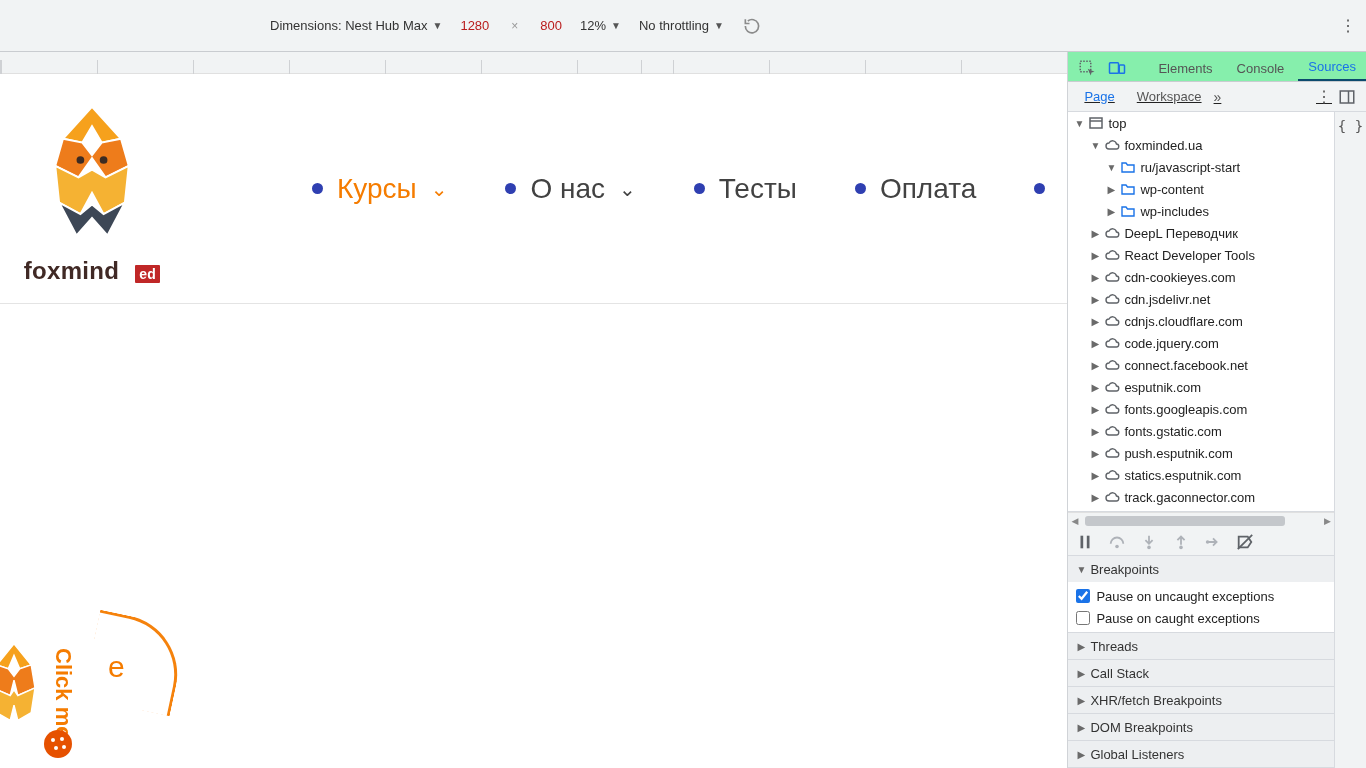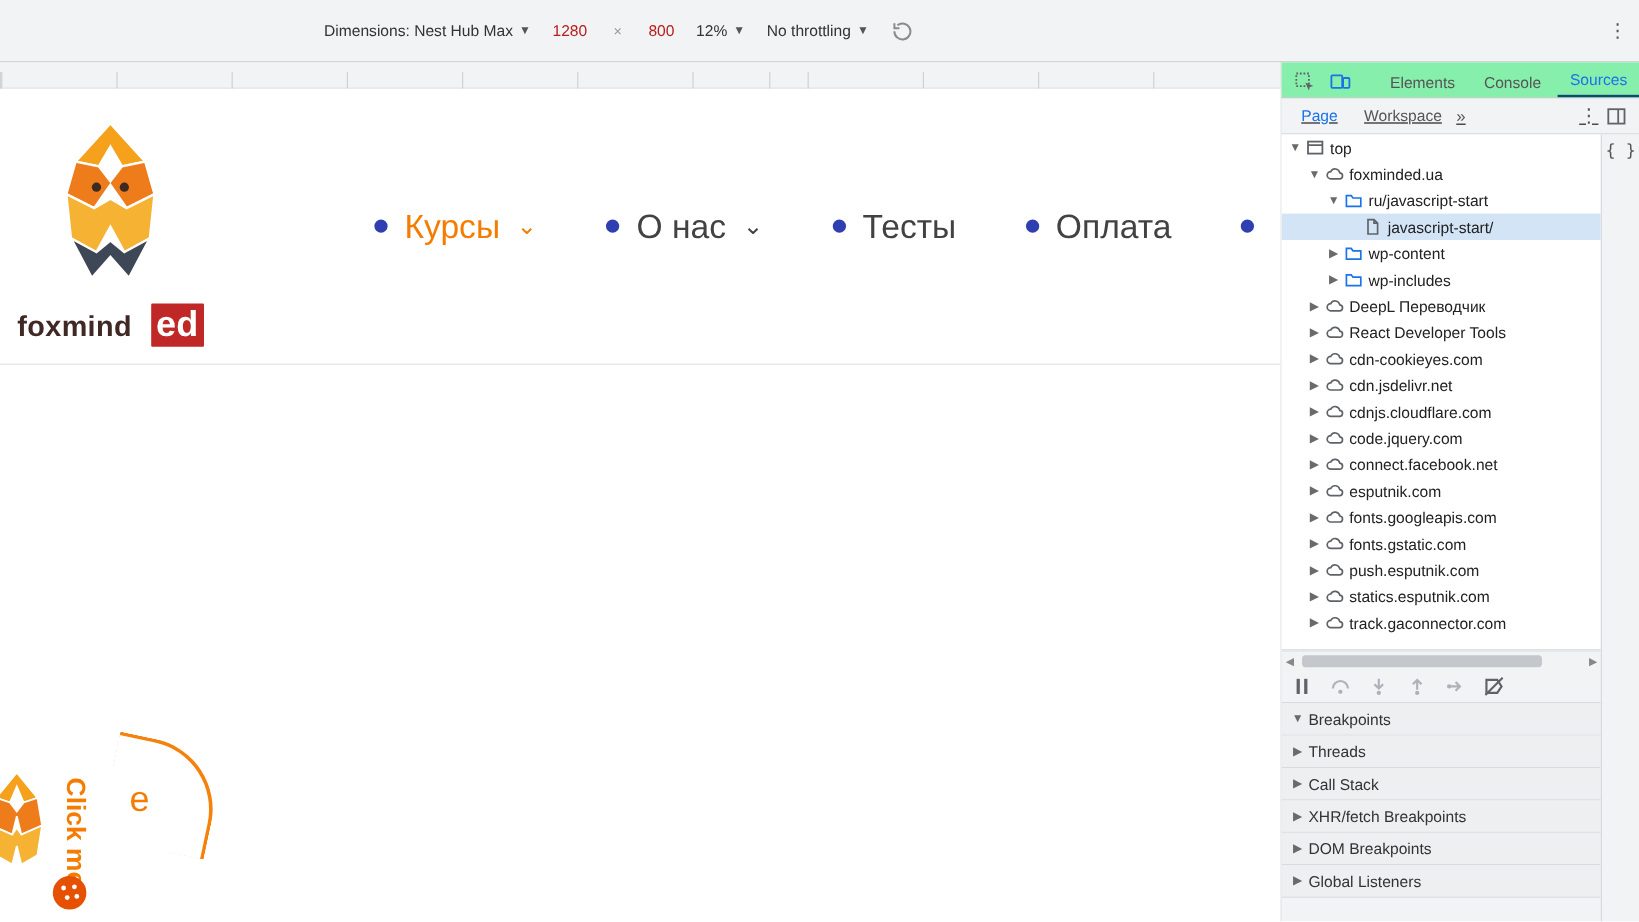--- a/index.html
+++ b/index.html
@@ -16,21 +16,21 @@
   .rotate-icon { width: 20px; height: 20px; }
   .main { flex: 1; display: flex; }
   .left-col { width: 1085px; display: flex; flex-direction: column; border-right: 1px solid #d0d3d7; }
   .ruler { height: 22px; background: #f1f3f4; border-bottom: 1px solid #e0e0e0; position: relative; display: flex; }
   .ruler .seg { border-left: 1px solid #cfd1d4; height: 14px; margin-top: 8px; }
   .viewport { flex: 1; position: relative; overflow: hidden; background: #fff; }
   .site-header { display: flex; align-items: center; border-bottom: 1px solid #e4e4e4; padding: 20px 0 20px 12px; background: #fff; height: 230px; }
   .logo-wrap { width: 160px; display: flex; flex-direction: column; align-items: center; gap: 10px; padding-top: 10px; }
   .logo-svg { width: 120px; height: 145px; }
   .logo-text { display: flex; align-items: baseline; font-family: Arial, sans-serif; font-weight: 700; font-size: 24px; color: #402925; letter-spacing: 0.3px; }
-  .logo-text .ed { background: #c02727; color: #fff; padding: 1px 4px; margin-left: 16px; border-radius: 1px; font-size: 30px; }
+  .logo-text .ed { background: #c02727; color: #fff; padding: 1px 4px; margin-left: 16px; border-radius: 1px; font-size: 14px; }
   .nav { flex: 1; display: flex; align-items: center; gap: 58px; padding-left: 140px; }
   .nav-item { display: flex; align-items: center; gap: 14px; font-size: 28px; color: #424242; cursor: pointer; }
   .nav-item.active { color: #F57C00; }
   .dot { width: 11px; height: 11px; border-radius: 50%; background: #2f3fb1; display: inline-block; }
   .nav-item .chev { font-size: 20px; color: inherit; }
   .page-body { padding: 30px 0 0 6px; position: relative; }
   .page-title { font-size: 60px; font-weight: 700; color: #555; letter-spacing: 0.5px; line-height: 1.1; }
   .widget { position: absolute; left: 0; bottom: 0; width: 150px; height: 160px; }
   .widget-arc { position: absolute; bottom: 60px; left: 90px; width: 90px; height: 90px; border: 3px solid #F57C00; border-left: none; border-bottom: none; border-top-right-radius: 60px; transform: rotate(12deg); opacity: 0.95; }
   .widget-letter { position: absolute; bottom: 84px; left: 108px; font-size: 30px; color: #F57C00; }
@@ -232,30 +232,20 @@
               </div>
               <div class="tree-item" style="padding-left: 38px;">
                 <span class="tree-arrow">▼</span>
                 <span class="tree-icn">
                   <svg width="16" height="16" viewBox="0 0 16 16">
                     <path d="M2 4h4l1.5 2H14v7H2Z" fill="none" stroke="#1a73e8" stroke-width="1.4"></path>
                   </svg>
                 </span>
                 <span>ru/javascript-start</span>
               </div>
-              <div class="tree-item sel" style="padding-left: 54px;">
-                <span class="tree-arrow"></span>
-                <span class="tree-icn">
-                  <svg width="16" height="16" viewBox="0 0 16 16">
-                    <path d="M4 2h5l3 3v9H4Z" fill="none" stroke="#5f6368" stroke-width="1.4"></path>
-                    <path d="M9 2v3h3" fill="none" stroke="#5f6368" stroke-width="1.4"></path>
-                  </svg>
-                </span>
-                <span>javascript-start/</span>
-              </div>
               <div class="tree-item" style="padding-left: 38px;">
                 <span class="tree-arrow">▶</span>
                 <span class="tree-icn">
                   <svg width="16" height="16" viewBox="0 0 16 16">
                     <path d="M2 4h4l1.5 2H14v7H2Z" fill="none" stroke="#1a73e8" stroke-width="1.4"></path>
                   </svg>
                 </span>
                 <span>wp-content</span>
               </div>
               <div class="tree-item" style="padding-left: 38px;">
@@ -417,20 +407,30 @@
               <svg class="dbg" viewBox="0 0 20 20">
                   <path d="M3 4 L13 4 L17 10 L13 16 L3 16 Z" fill="none" stroke="#5f6368" stroke-width="2"></path>
                   <line x1="2" y1="18" x2="18" y2="2" stroke="#5f6368" stroke-width="2"></line>
                 </svg>
             </div>
             <div class="acc">
               <div class="acc-head">
                   <span class="tree-arrow">▼</span>
                   <span>Breakpoints</span>
                 </div>
+              <div class="acc-body">
+                <label>
+                    <input type="checkbox" checked="" style="">
+                    <span>Pause on uncaught exceptions</span>
+                  </label>
+                <label>
+                    <input type="checkbox" style="">
+                    <span>Pause on caught exceptions</span>
+                  </label>
+              </div>
             </div>
             <div id="acc-rest">
                 <div class="acc">
                   <div class="acc-head">
                     <span class="tree-arrow">▶</span>
                     <span>Threads</span>
                   </div>
                 </div>
                 <div class="acc">
                   <div class="acc-head">

